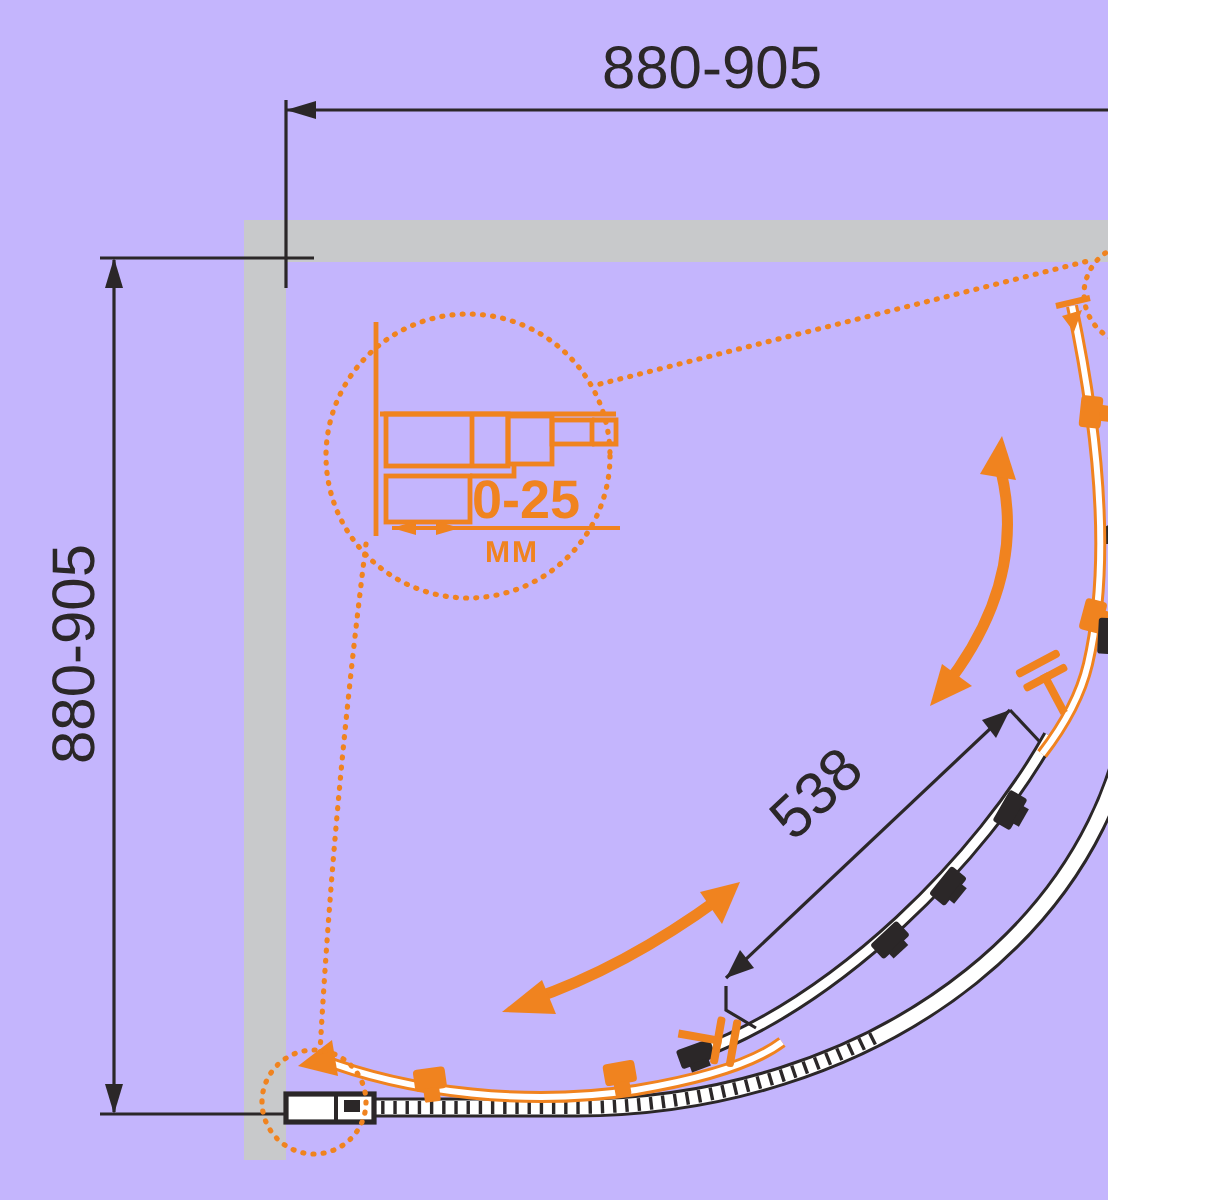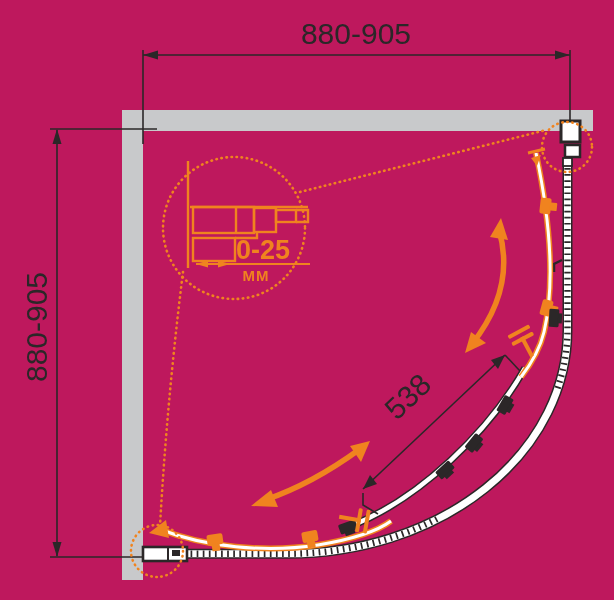--- a/index.html
+++ b/index.html
@@ -1,16 +1,16 @@
 <!DOCTYPE html>
 <html><head>
 <meta charset="utf-8">
 <style>
   html,body{margin:0;padding:0;background:#ffffff;}
-  .stage{position:relative;width:614px;height:600px;background:#be185d;overflow:hidden;
+  .stage{position:relative;width:554px;height:600px;background:#c4b5fd;overflow:hidden;
          font-family:"Liberation Sans", sans-serif;}
   svg{position:absolute;left:0;top:0;}
   text{font-family:"Liberation Sans", sans-serif;}
   .dim-text{fill:#2b2728;font-size:30px;}
   .detail-big{fill:#f0831f;font-size:27px;font-weight:600;}
   .detail-small{fill:#f0831f;font-size:15px;font-weight:600;letter-spacing:1px;}
 </style>
 </head>
 <body>
 

